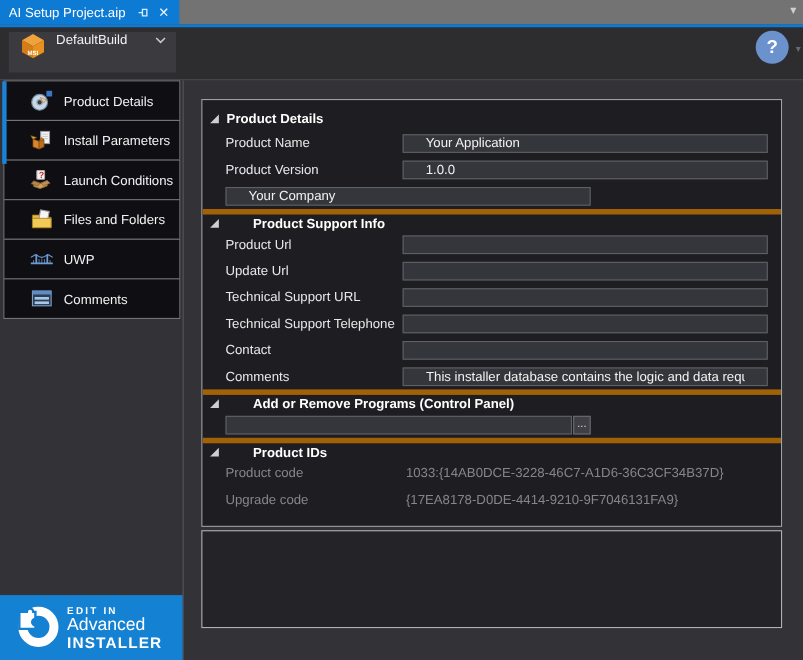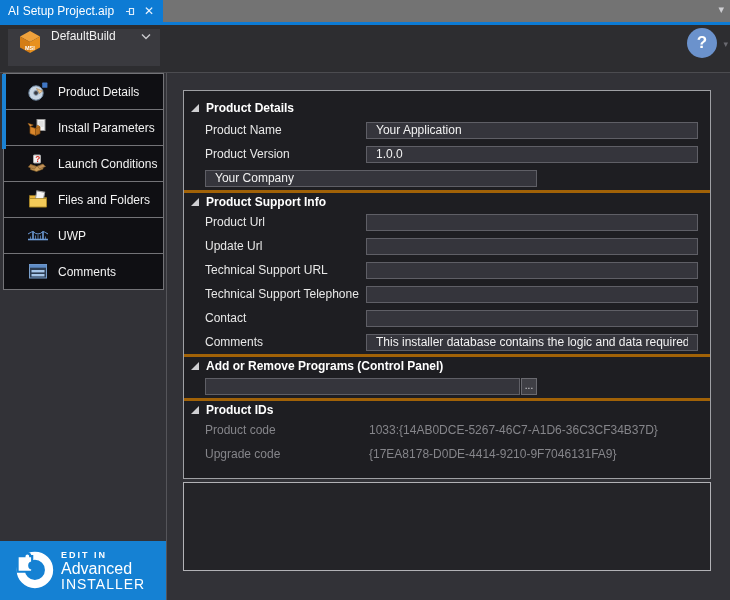--- a/index.html
+++ b/index.html
@@ -45,38 +45,38 @@
   .navbtn:first-child{margin-top:0;}
   .navbtn .nicon{width:22px;height:20px;margin:0 9px 0 23px;display:flex;align-items:center;justify-content:center;}
   .navbtn .nlabel{color:#f2f2f2;white-space:nowrap;}
   .badge{
     position:absolute;left:0;bottom:0;width:166px;height:59px;background:#1581d3;
     display:flex;align-items:center;cursor:pointer;
   }
   .badge-logo{margin:0 6px 0 13px;}
   .badge-l1{font-size:9px;font-weight:bold;letter-spacing:2px;color:#fff;line-height:11px;}
   .badge-l2{font-size:16px;color:#fff;line-height:16px;}
-  .badge-l3{font-size:14px;font-weight:normal;letter-spacing:1px;color:#fff;line-height:14px;}
+  .badge-l3{font-size:14px;font-weight:bold;letter-spacing:1px;color:#fff;line-height:14px;}
   
   .content{flex:1;padding:17px 19px 0 16px;box-sizing:border-box;}
   .panel{
     height:389px;box-sizing:border-box;border:1px solid #9fa0a4;background:#1e1e22;
     padding-top:7px;overflow:hidden;
   }
   .grp-header{height:20px;display:flex;align-items:center;padding-left:7px;box-sizing:border-box;cursor:pointer;}
-  .grp-header.lined{border-top:3px solid #a16207;}
+  .grp-header.lined{border-top:5px solid #a16207;gap:24px;}
   .tri{width:0;height:0;border-left:8px solid transparent;border-bottom:8px solid #cfcfd2;margin-right:7px;}
   .grp-title{color:#fff;font-weight:600;}
   .prow{height:24px;display:flex;align-items:center;padding-left:21px;box-sizing:border-box;}
   .plabel{width:161px;color:#e8e8e8;white-space:nowrap;overflow:hidden;flex:none;}
   .plabel.dis{color:#85858a;}
   .pfield{width:332px;display:flex;align-items:center;flex:none;}
   .pinput{
     flex:1;height:17px;box-sizing:border-box;background:#35353c;border:1px solid #5f5f66;
-    color:#f2f2f2;font-family:inherit;font-size:12px;padding:0 9px;outline:none;min-width:0;
+    color:#f2f2f2;font-family:inherit;font-size:12px;padding:0 20px;outline:none;min-width:0;
   }
   .pbrowse{
     width:16px;height:17px;box-sizing:border-box;margin-left:1px;background:#3f3f45;
     border:1px solid #6a6a70;color:#d8d8da;font-size:10px;line-height:13px;text-align:center;cursor:pointer;flex:none;
   }
   .pvalue{color:#85858a;padding-left:3px;white-space:nowrap;overflow:hidden;}
   .descbox{margin-top:3px;height:89px;box-sizing:border-box;border:1px solid #b2b2b6;background:#242428;}
 </style>
 </head>
 <body>
@@ -280,21 +280,21 @@
             <span class="pbrowse">...</span>
           </span>
         </div>
         <div class="grp-header lined">
           <span class="tri"></span>
           <span class="grp-title">Product IDs</span>
         </div>
         <div class="prow">
           <span class="plabel dis">Product code</span>
           <span class="pfield">
-            <span class="pvalue">1033:{14AB0DCE-5267-46C7-A1D6-36C3CF34B37D}</span>
+            <span class="pvalue">1033:{14AB0DCE-3228-46C7-A1D6-36C3CF34B37D}</span>
           </span>
         </div>
         <div class="prow">
           <span class="plabel dis">Upgrade code</span>
           <span class="pfield">
             <span class="pvalue">{17EA8178-D0DE-4414-9210-9F7046131FA9}</span>
           </span>
         </div>
       </div>
     <div class="descbox"></div>

